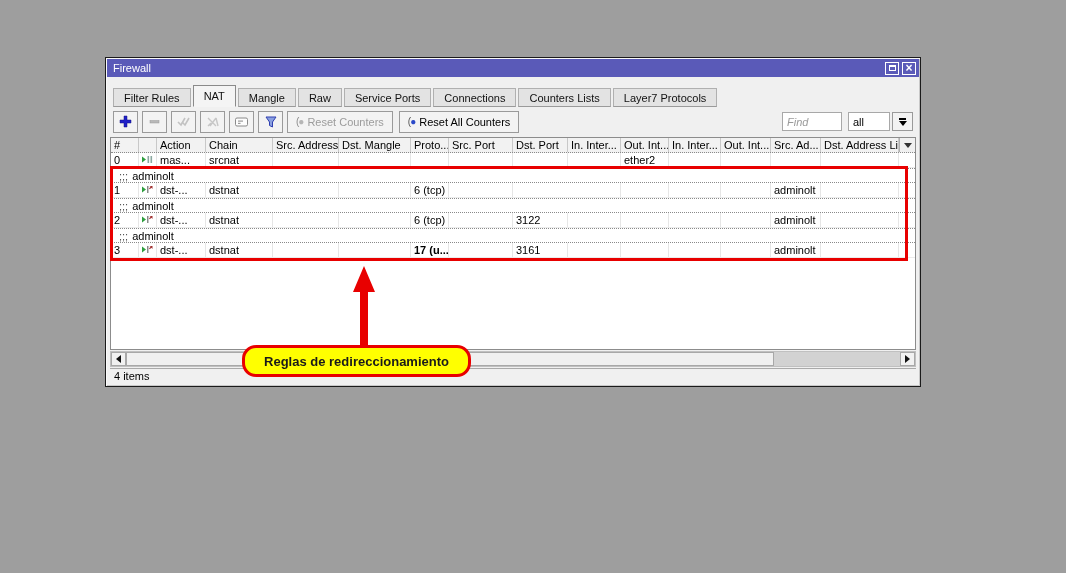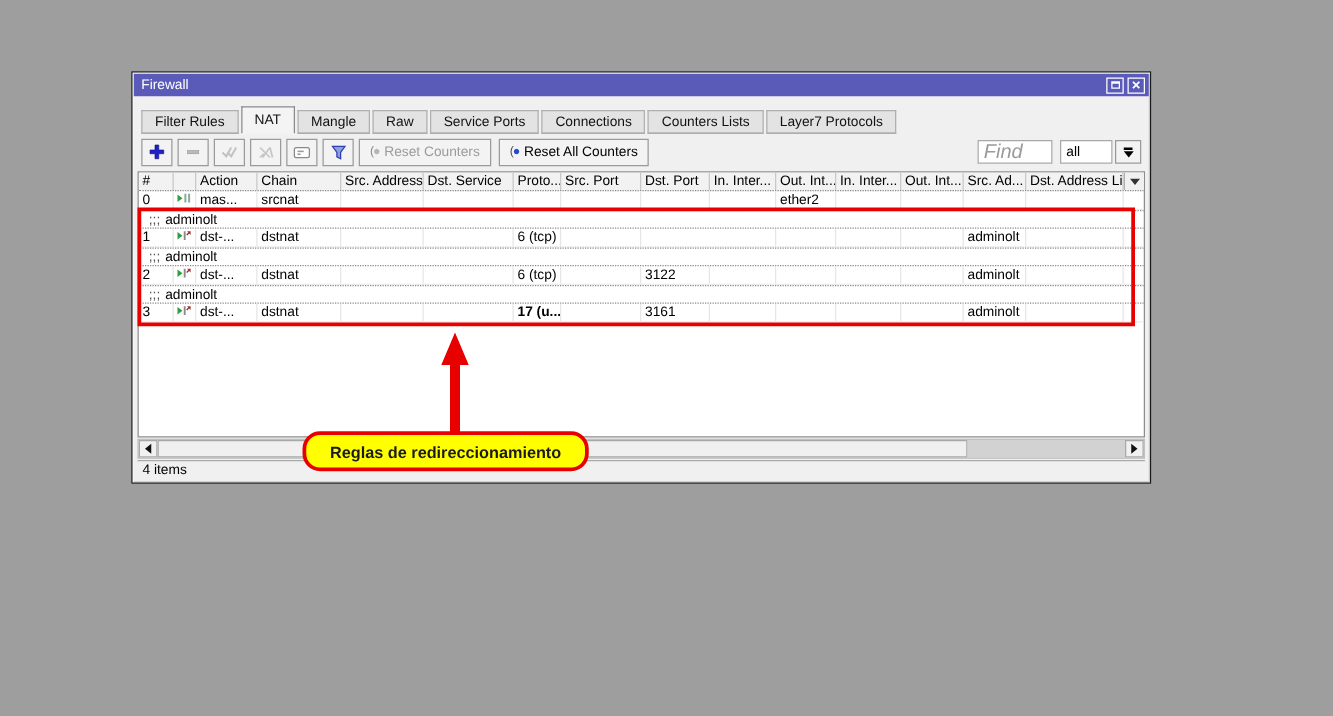--- a/index.html
+++ b/index.html
@@ -52,21 +52,21 @@
   }
   .tb-push.disabled { color:#9c9c9c; }
   .reset-ico { font-size:10px; letter-spacing:-1px; }
   .reset-ico .paren { color:#8a8a8a; }
   .reset-ico.en .paren { color:#555; }
   .reset-ico .dot { color:#b5b5b5; }
   .reset-ico.en .dot { color:#2a48c8; }
   .tb-spacer { flex:1; }
   .find-input {
     width:60px; height:19px; border:1px solid #a8a8a8; background:#fff;
-    font-size:16px; padding:0 4px; margin-right:6px; font-family:"Liberation Sans", sans-serif;
+    font-size:11px; padding:0 4px; margin-right:6px; font-family:"Liberation Sans", sans-serif;
   }
   .find-input::placeholder { font-style:italic; color:#9a9a9a; }
   .all-select {
     width:42px; height:19px; border:1px solid #a8a8a8; background:#fff;
     font-size:11px; display:flex; align-items:center; padding:0 4px; cursor:default;
   }
   .drop-btn {
     width:21px; height:19px; border:1px solid #9a9a9a; background:#f3f3f3; margin-left:2px;
     display:flex; flex-direction:column; align-items:center; justify-content:center; cursor:default;
   }
@@ -219,21 +219,21 @@
     </span>
   </div>
 
   <div class="table-area">
     <div class="thead" id="thead">
         <span class="th" style="width: 28px;">#</span>
         <span class="th" style="width: 18px;"></span>
         <span class="th" style="width: 49px;">Action</span>
         <span class="th" style="width: 67px;">Chain</span>
         <span class="th" style="width: 66px;">Src. Address</span>
-        <span class="th" style="width: 72px;">Dst. Service</span>
+        <span class="th" style="width: 72px;">Dst. Mangle</span>
         <span class="th" style="width: 38px;">Proto...</span>
         <span class="th" style="width: 64px;">Src. Port</span>
         <span class="th" style="width: 55px;">Dst. Port</span>
         <span class="th" style="width: 53px;">In. Inter...</span>
         <span class="th" style="width: 48px;">Out. Int...</span>
         <span class="th" style="width: 52px;">In. Inter...</span>
         <span class="th" style="width: 50px;">Out. Int...</span>
         <span class="th" style="width: 50px;">Src. Ad...</span>
         <span class="th" style="width: 78px;">Dst. Address Lis</span>
         <span class="filler"></span>

